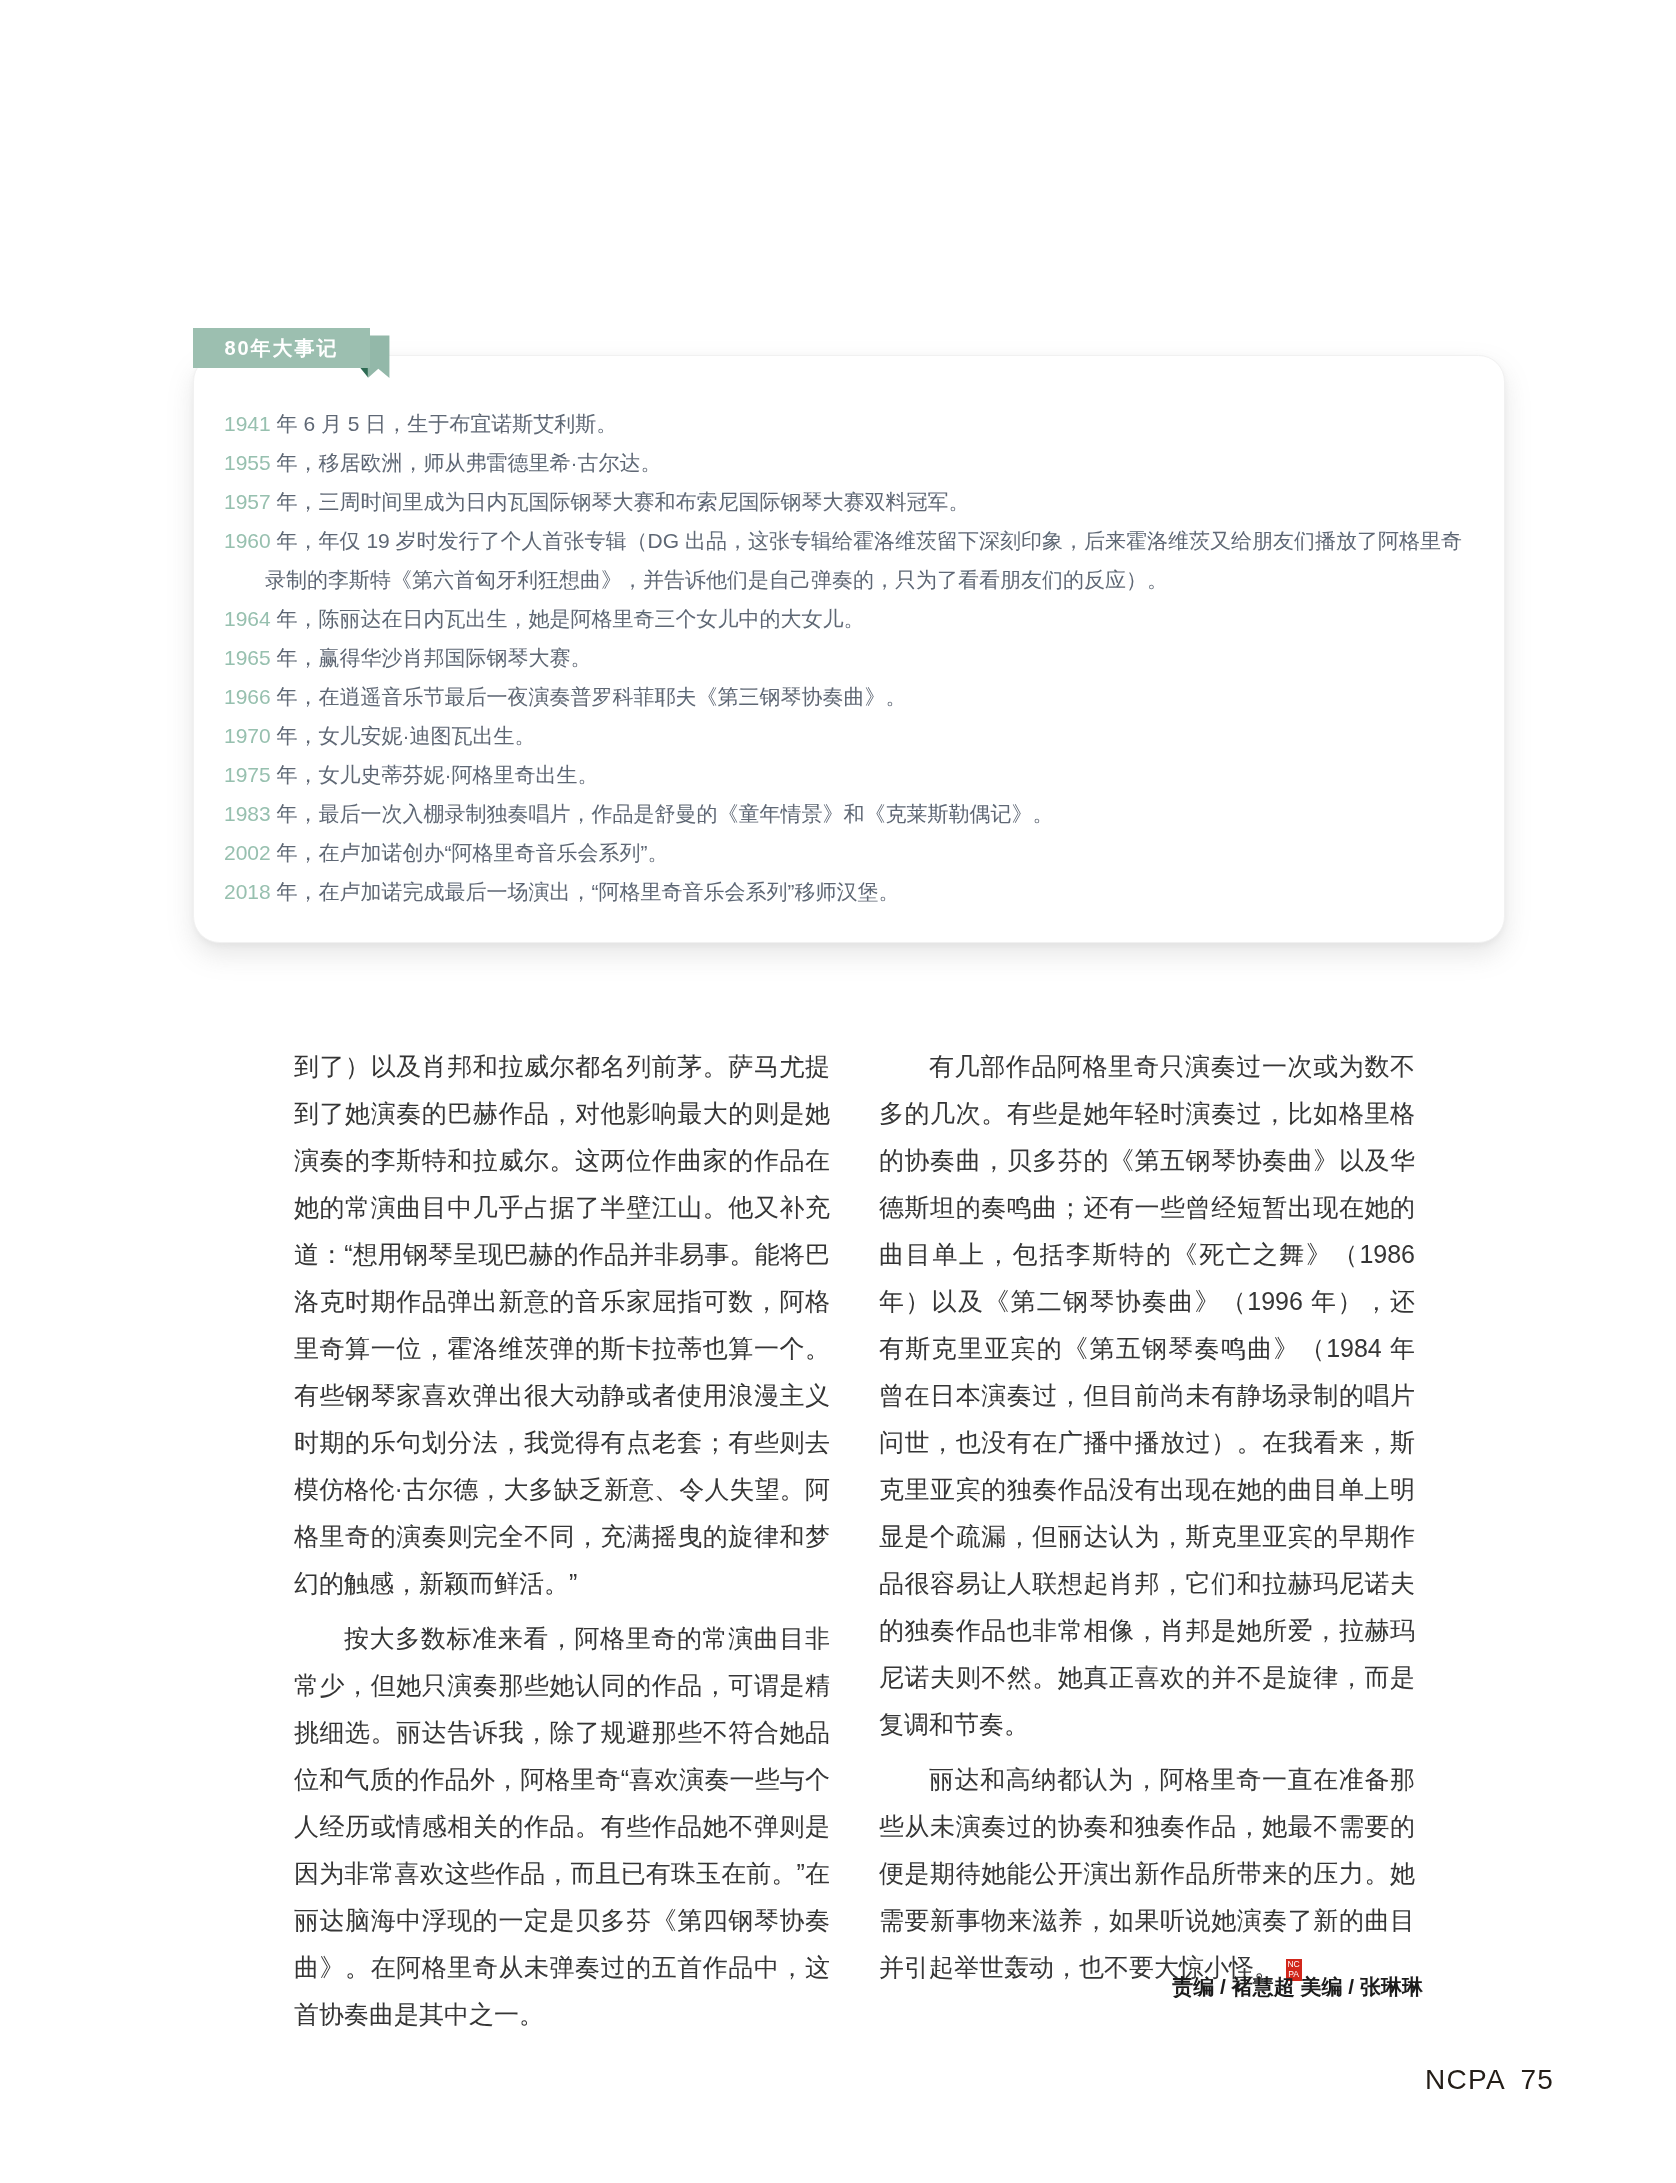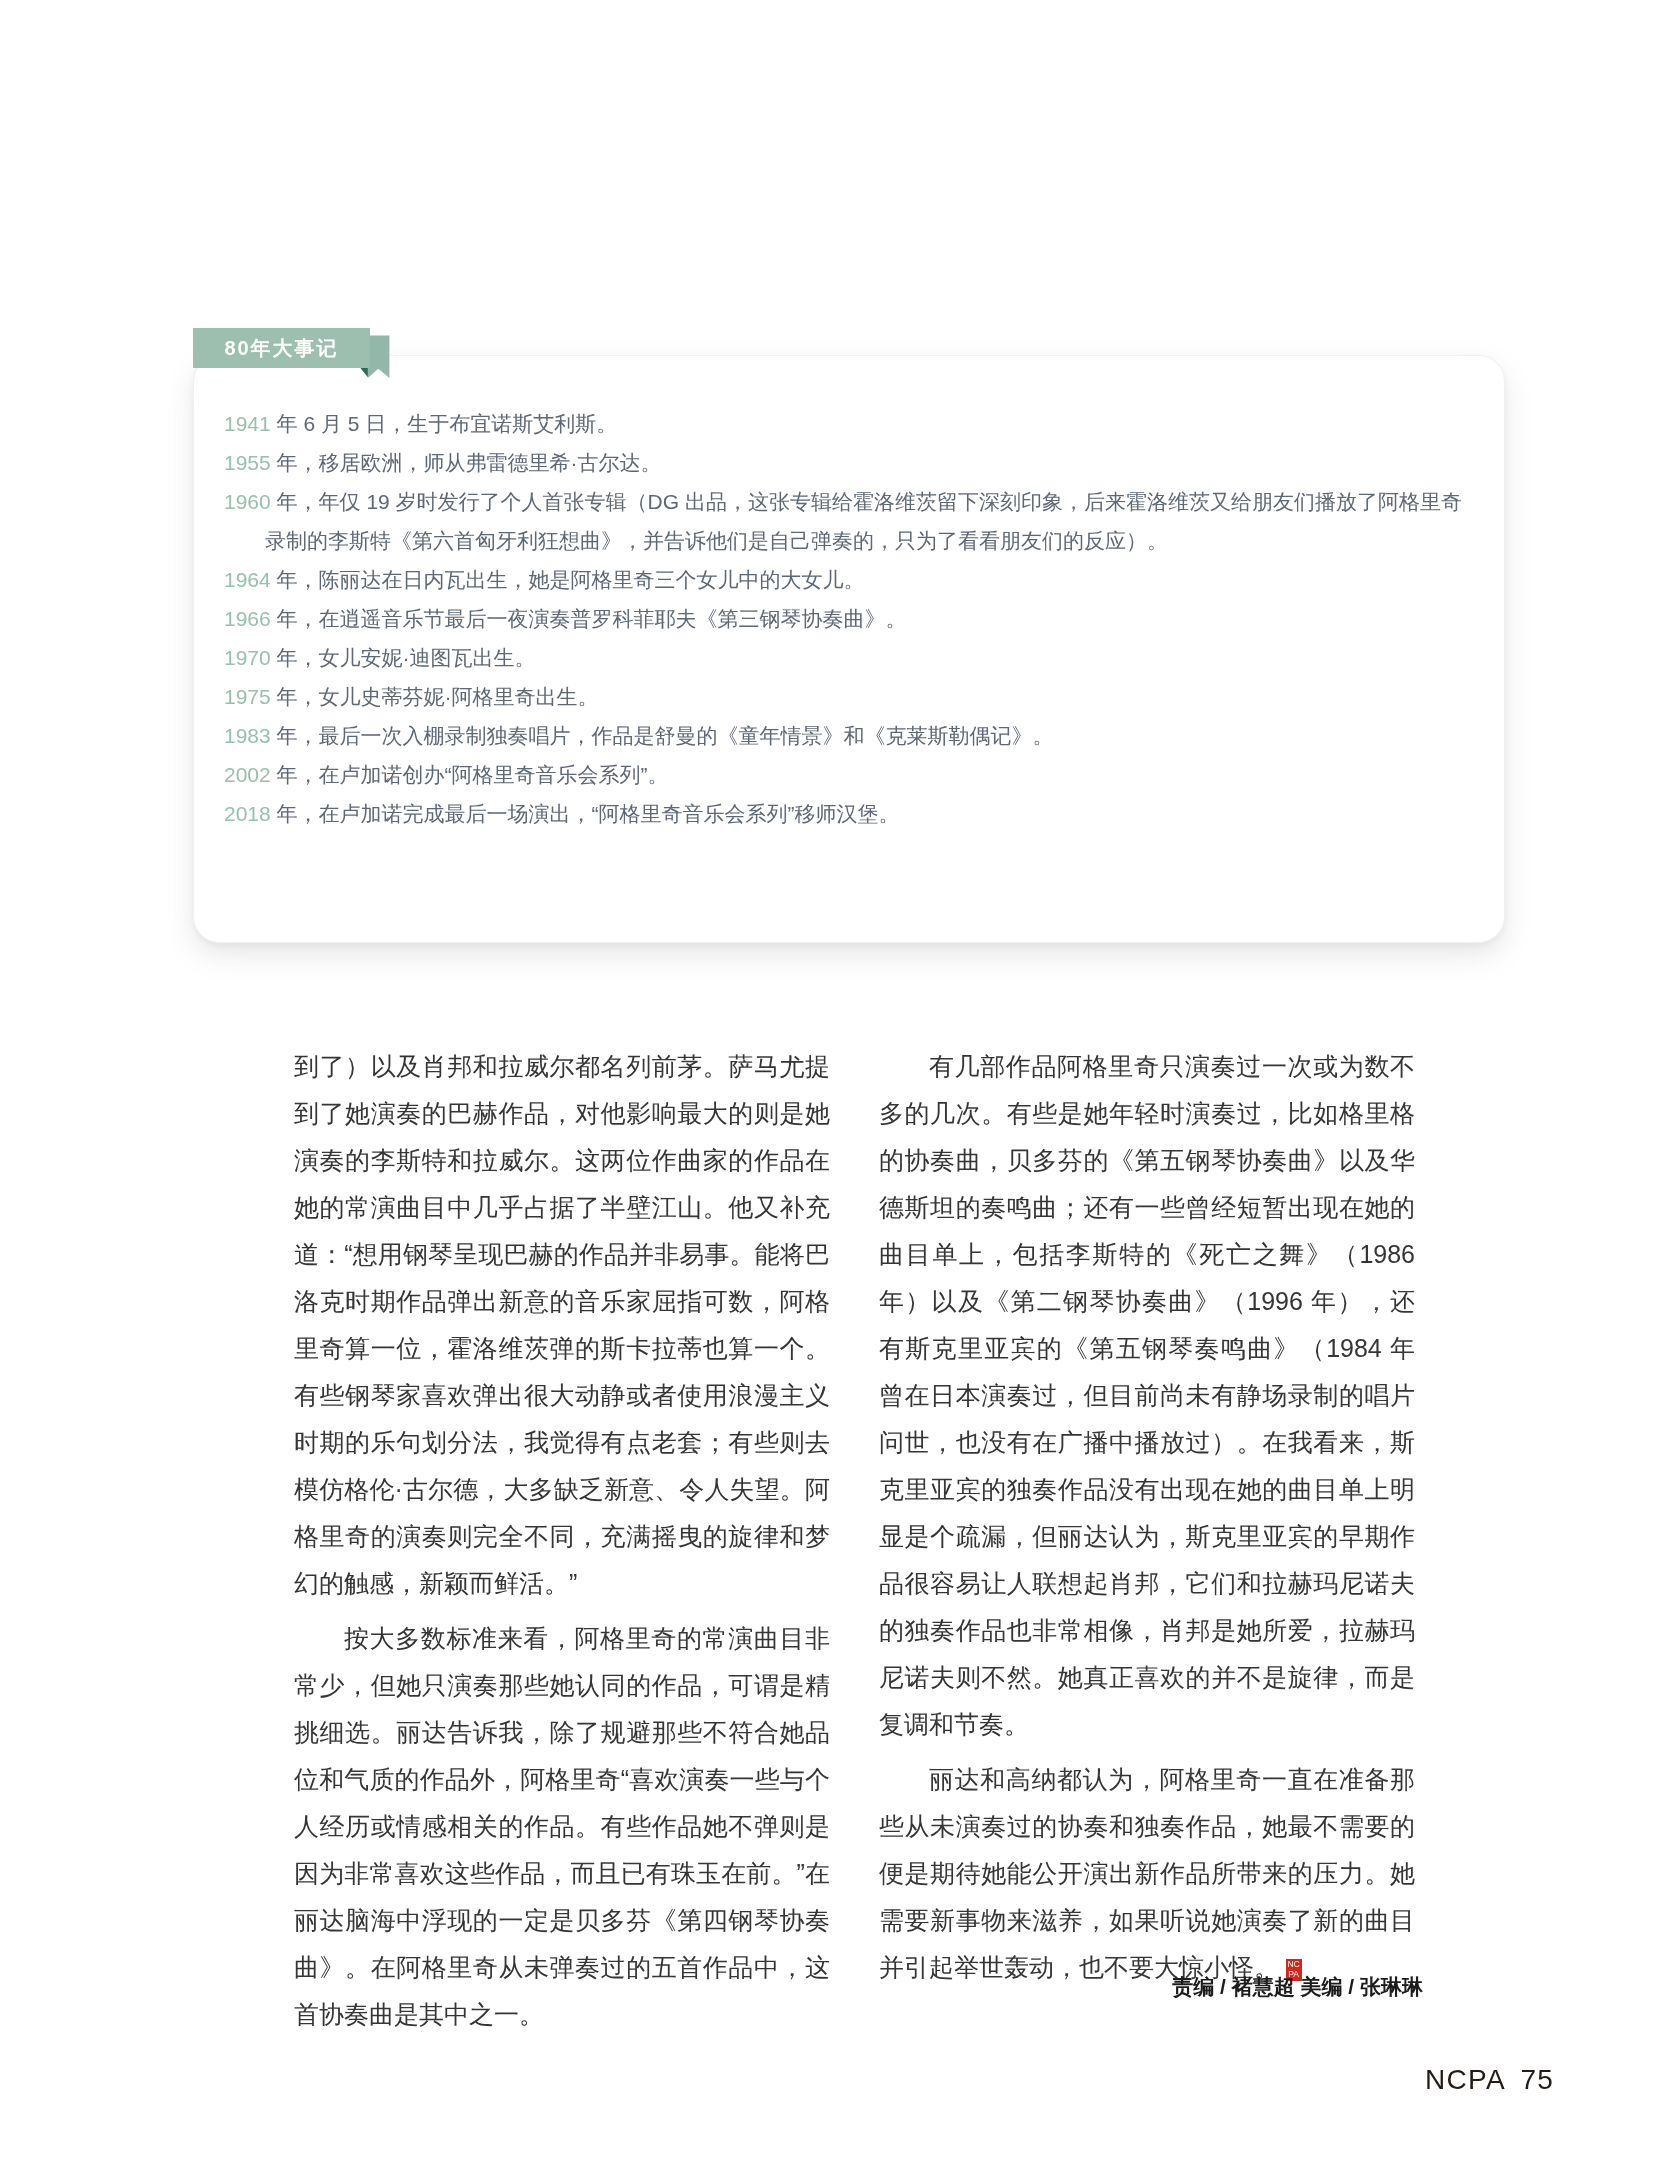--- a/index.html
+++ b/index.html
@@ -132,29 +132,35 @@
 
   <div class="timeline" id="timeline">
     <div class="tl-entry">
       <span class="tl-year">1941</span><span class="tl-text"> 年 6 月 5 日，生于布宜诺斯艾利斯。</span>
     </div>
 
     <div class="tl-entry">
       <span class="tl-year">1955</span><span class="tl-text"> 年，移居欧洲，师从弗雷德里希·古尔达。</span>
     </div>
 
+    <div class="tl-entry">
+      <span class="tl-year">1957</span><span class="tl-text"> 年，三周时间里成为日内瓦国际钢琴大赛和布索尼国际钢琴大赛双料冠军。</span>
+    </div>
 
     <div class="tl-entry">
       <span class="tl-year">1960</span><span class="tl-text"> 年，年仅 19 岁时发行了个人首张专辑（DG 出品，这张专辑给霍洛维茨留下深刻印象，后来霍洛维茨又给朋友们播放了阿格里奇录制的李斯特《第六首匈牙利狂想曲》，并告诉他们是自己弹奏的，只为了看看朋友们的反应）。</span>
     </div>
 
     <div class="tl-entry">
       <span class="tl-year">1964</span><span class="tl-text"> 年，陈丽达在日内瓦出生，她是阿格里奇三个女儿中的大女儿。</span>
     </div>
 
+    <div class="tl-entry">
+      <span class="tl-year">1965</span><span class="tl-text"> 年，赢得华沙肖邦国际钢琴大赛。</span>
+    </div>
 
     <div class="tl-entry">
       <span class="tl-year">1966</span><span class="tl-text"> 年，在逍遥音乐节最后一夜演奏普罗科菲耶夫《第三钢琴协奏曲》。</span>
     </div>
 
     <div class="tl-entry">
       <span class="tl-year">1970</span><span class="tl-text"> 年，女儿安妮·迪图瓦出生。</span>
     </div>
 
     <div class="tl-entry">

